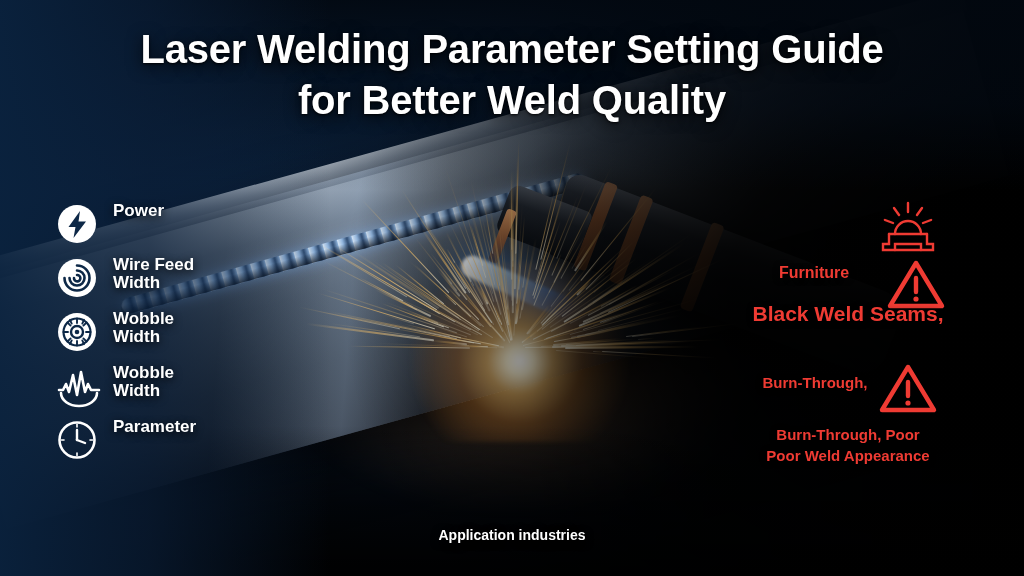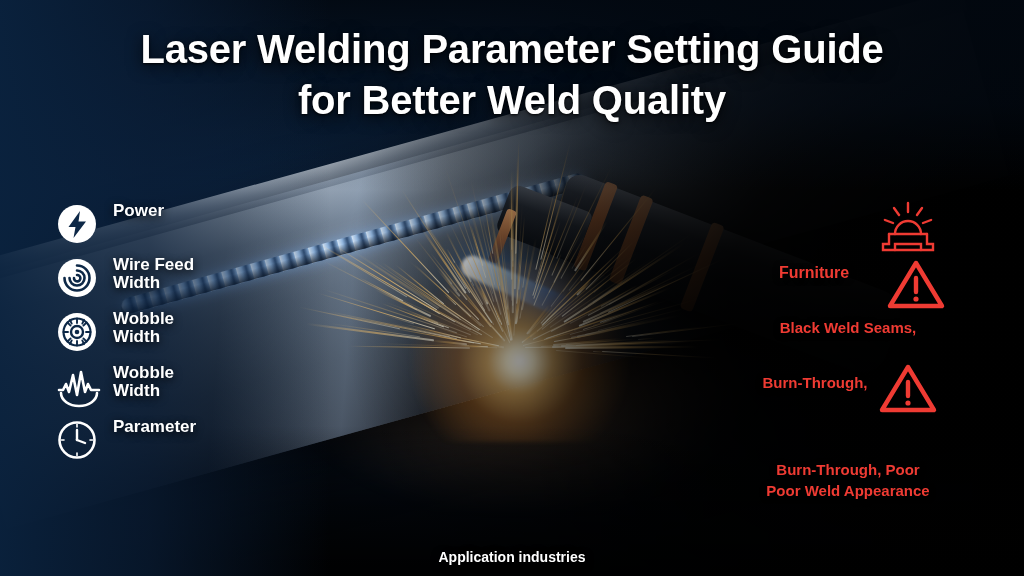--- a/index.html
+++ b/index.html
@@ -100,25 +100,25 @@
   .p-ico{width:44px;height:44px;flex:0 0 44px;position:relative;}
   .p-lab{color:#fff;font-size:17px;font-weight:bold;line-height:1.08;
     text-shadow:0 2px 8px rgba(0,0,0,.9);}
 
   .warnbox{position:absolute;left:700px;top:196px;width:296px;}
   .w-icons-top{position:absolute;left:176px;top:4px;}
   .w-tri2{position:absolute;left:178px;top:166px;}
   .w-line{position:absolute;color:#ef3b33;font-weight:bold;text-align:center;
     text-shadow:0 1px 6px rgba(0,0,0,.9);width:100%;}
   .wl1{top:66px;font-size:16px;line-height:1.35;padding-right:68px;}
-  .wl2{top:122px;font-size:15px;line-height:1.35;}
+  .wl2{top:104px;font-size:21px;line-height:1.35;}
   .wl3{top:178px;font-size:15px;padding-right:66px;}
-  .wl4{top:229px;font-size:15px;line-height:1.38;margin-top:35px;}
-
-  .footer{position:absolute;left:0;bottom:2px;width:1024px;text-align:center;}
+  .wl4{top:229px;font-size:15px;line-height:1.38;}
+
+  .footer{position:absolute;left:0;bottom:24px;width:1024px;text-align:center;}
   .f-title{color:#fff;font-size:14px;font-weight:bold;margin-bottom:9px;
     text-shadow:0 2px 8px rgba(0,0,0,.95);}
   .f-list{color:#f0f4fa;font-size:14.5px;text-shadow:0 2px 8px rgba(0,0,0,.95);}
 </style>
 </head>
 <body>
 
 <div id="stage">
 
   <div class="bg-base"></div>

